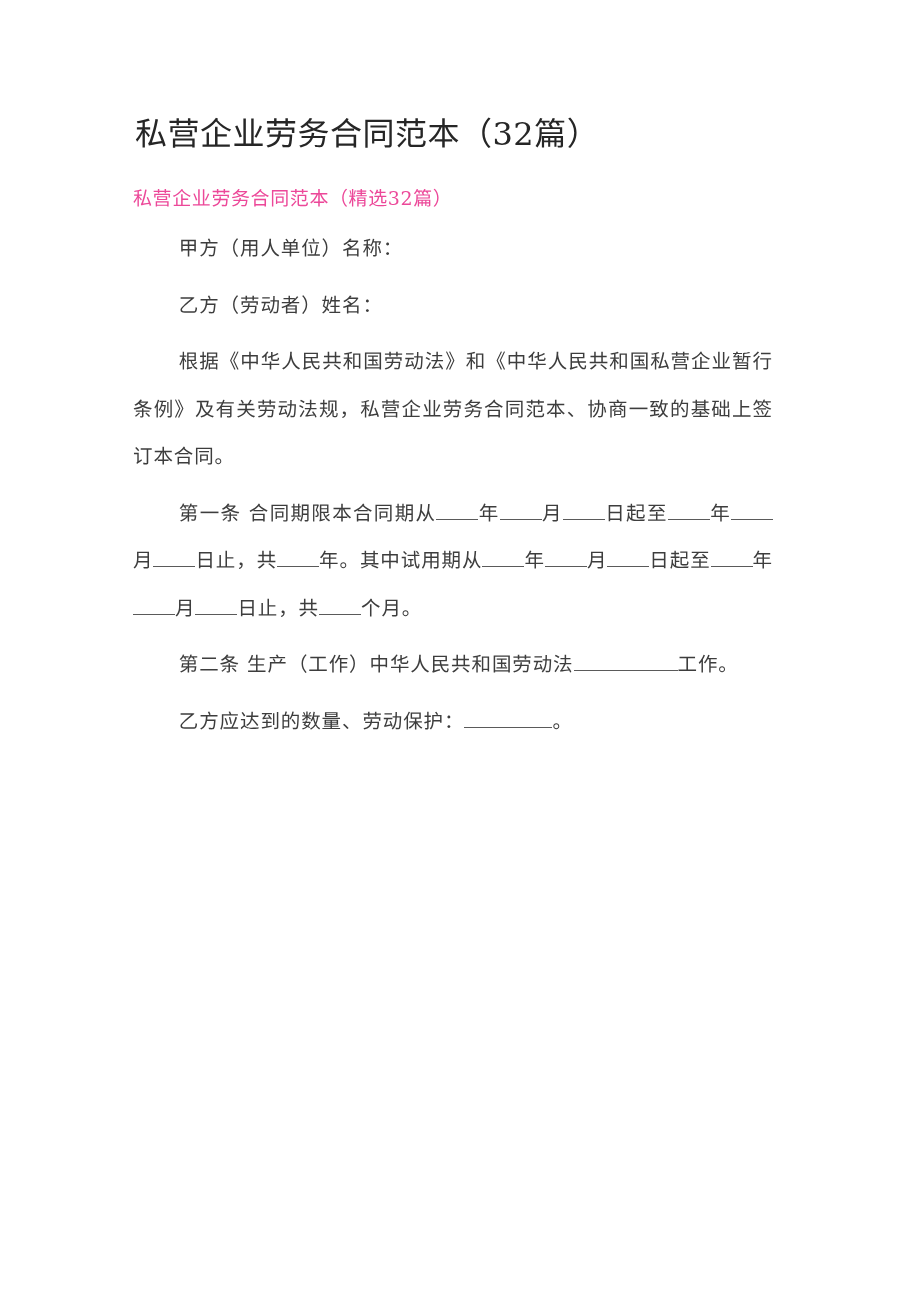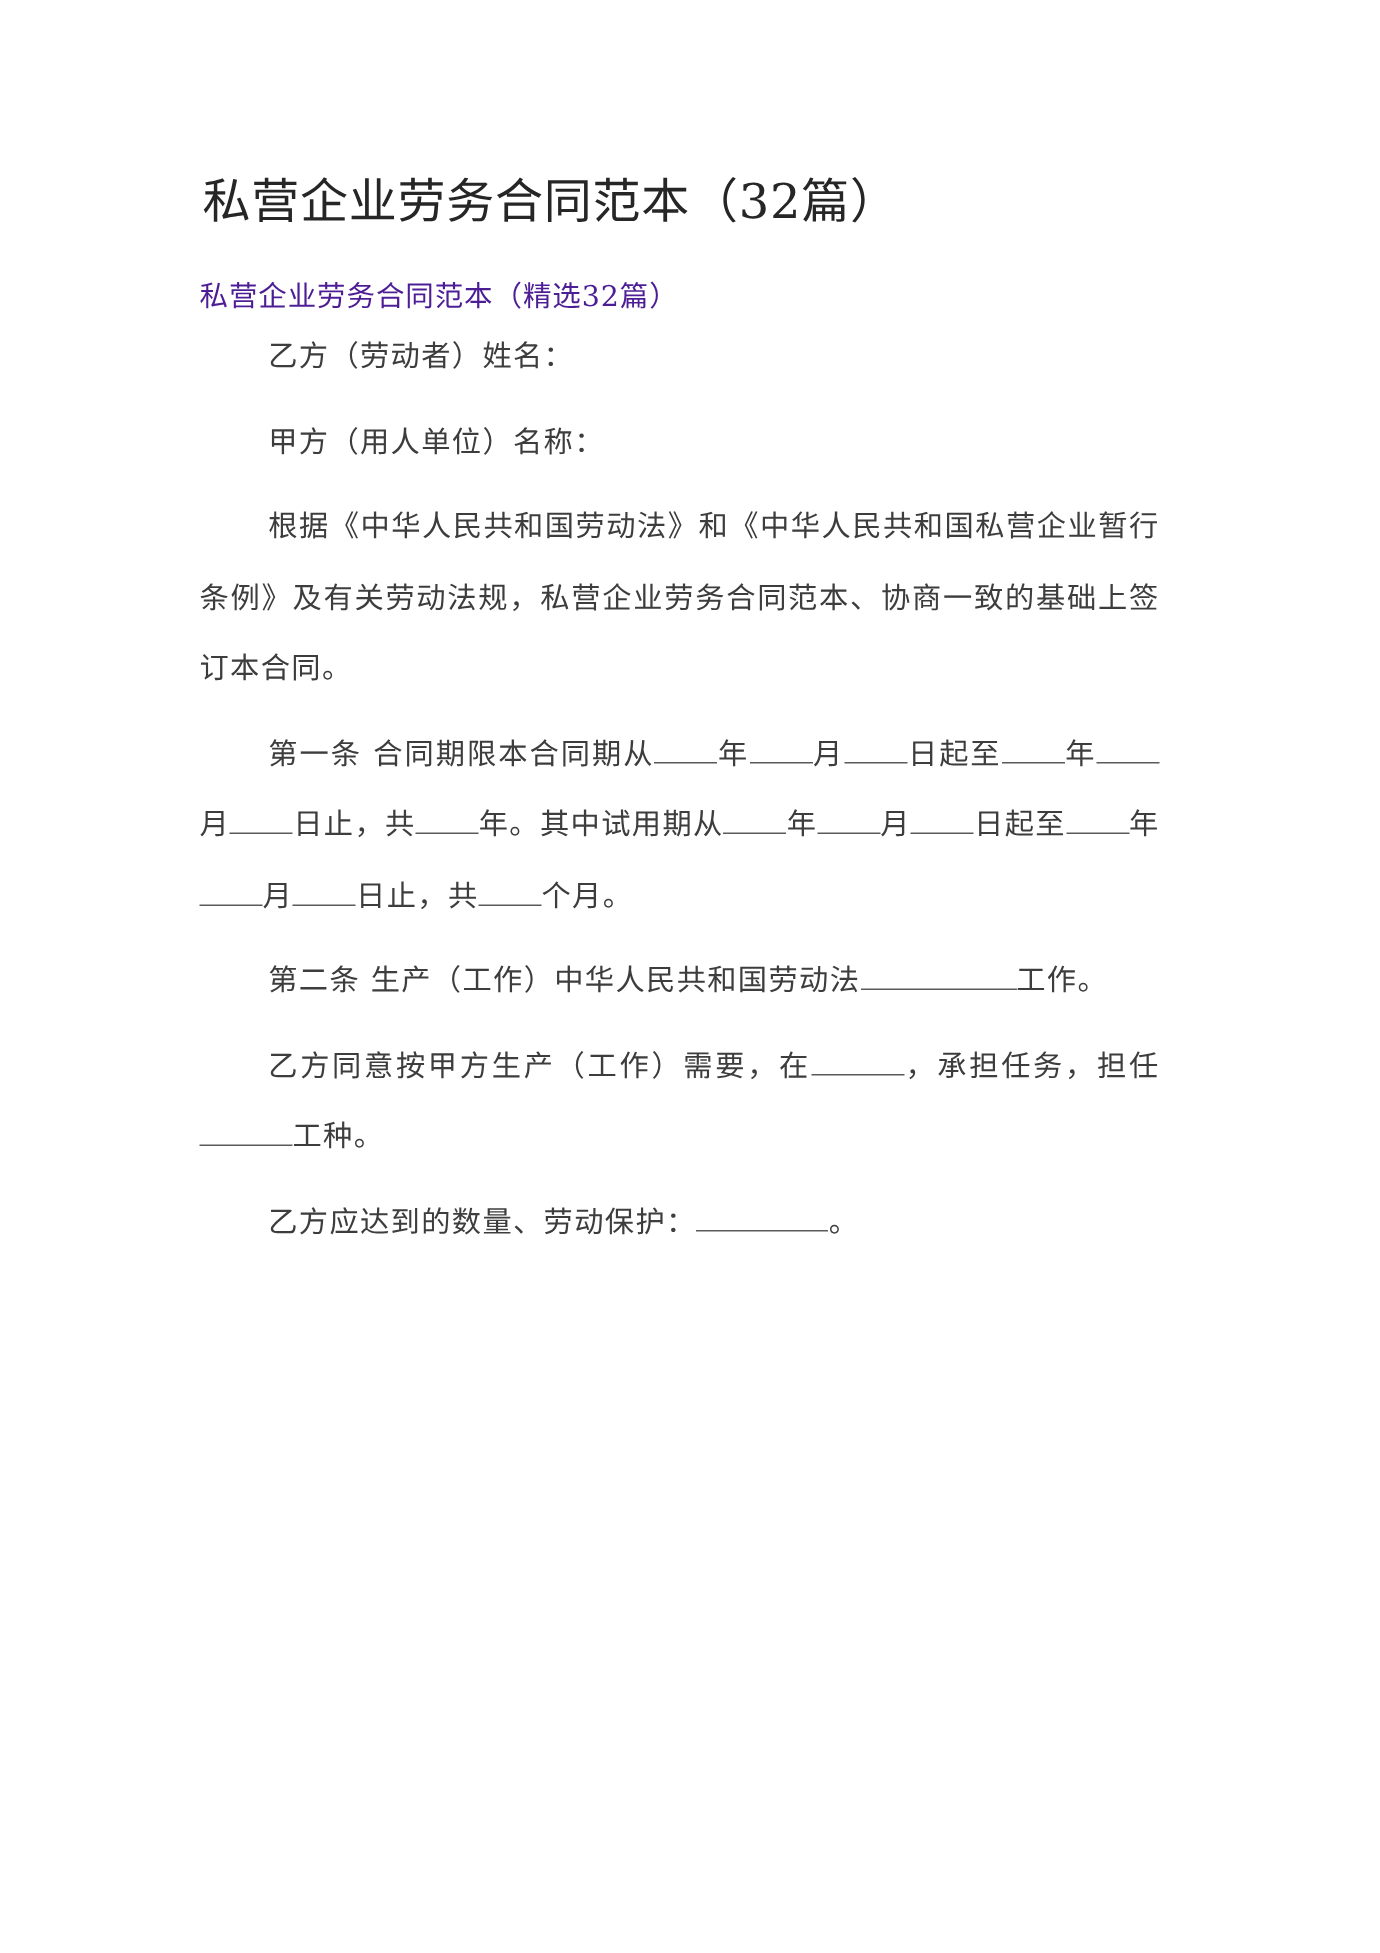--- a/index.html
+++ b/index.html
@@ -42,23 +42,23 @@
     letter-spacing: 0.5px;
     font-weight: 400;
     margin: 0 0 0 2px;
     white-space: nowrap;
   }
 
   
   .doc-subtitle {
     font-size: 19px;
     line-height: 30px;
-    color: #4c1d95;
+    color: #ec4899;
     letter-spacing: 0.6px;
-    margin: 27px 0 1px 0;
+    margin: 27px 0 12px 0;
   }
 
   
   .para {
     font-size: 19.5px;
     line-height: 47.5px;
     color: #3d3d3d;
     letter-spacing: 0.9px;
     text-align: justify;
     text-justify: inter-ideograph;
@@ -92,29 +92,28 @@
 <body>
 
 <div class="page">
   <div class="content">
 
     <h1 class="doc-title">私营企业劳务合同范本（32篇）</h1>
 
     <p class="doc-subtitle">私营企业劳务合同范本（精选32篇）</p>
 
 
+    <p class="para indent">甲方（用人单位）名称：</p>
+
     <p class="para indent">乙方（劳动者）姓名：</p>
-
-    <p class="para indent">甲方（用人单位）名称：</p>
 
     <p class="para indent">根据《中华人民共和国劳动法》和《中华人民共和国私营企业暂行条例》及有关劳动法规，私营企业劳务合同范本、协商一致的基础上签订本合同。</p>
 
     <p class="para indent"><span>第一条  合同期限本合同期从</span><span class="blank b-sm"></span><span>年</span><span class="blank b-sm"></span><span>月</span><span class="blank b-sm"></span><span>日起至</span><span class="blank b-sm"></span><span>年</span><span class="blank b-sm"></span><span>月</span><span class="blank b-sm"></span><span>日止，共</span><span class="blank b-sm"></span><span>年。其中试用期从</span><span class="blank b-sm"></span><span>年</span><span class="blank b-sm"></span><span>月</span><span class="blank b-sm"></span><span>日起至</span><span class="blank b-sm"></span><span>年</span><span class="blank b-sm"></span><span>月</span><span class="blank b-sm"></span><span>日止，共</span><span class="blank b-sm"></span><span>个月。</span></p>
 
     <p class="para indent"><span>第二条  生产（工作）中华人民共和国劳动法</span><span class="blank b-xl"></span><span>工作。</span></p>
 
-    <p class="para indent"><span>乙方同意按甲方生产（工作）需要，在</span><span class="blank b-md"></span><span>，承担任务，担任</span><span class="blank b-md"></span><span>工种。</span></p>
 
     <p class="para indent"><span>乙方应达到的数量、劳动保护：</span><span class="blank b-lg"></span><span>。</span></p>
 
 
   </div>
 </div>
 
 </body></html>

